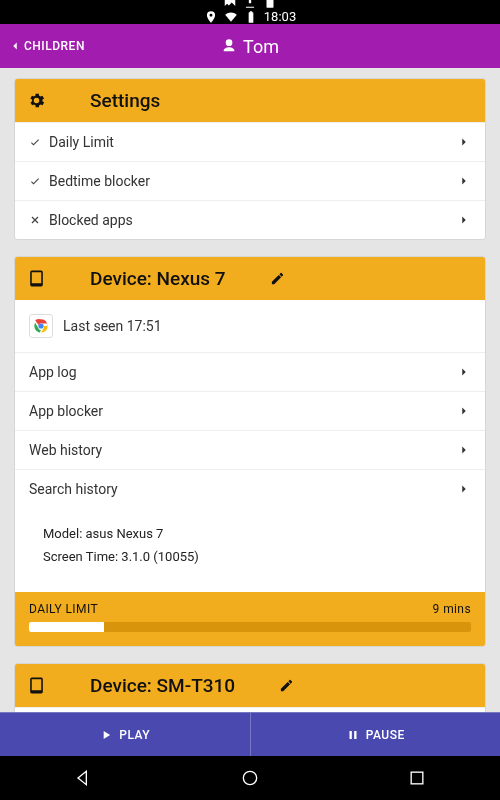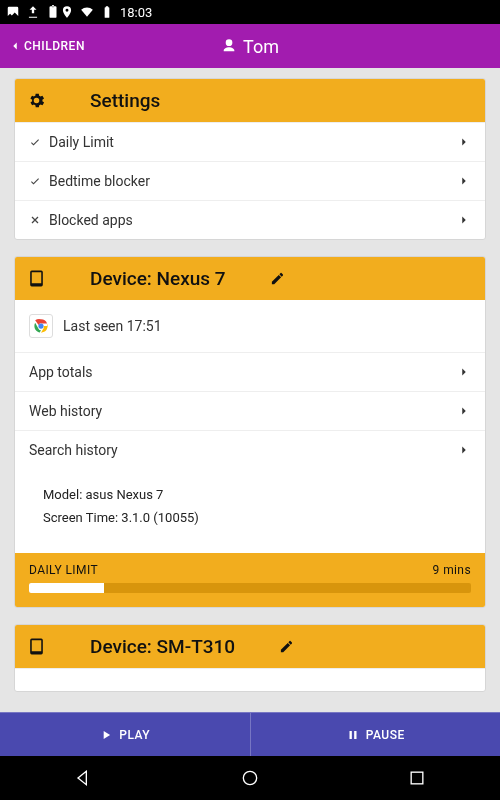--- a/index.html
+++ b/index.html
@@ -1,18 +1,18 @@
 <!DOCTYPE html>
 <html><head>
 <meta charset="utf-8">
 <style>
 * { margin: 0; padding: 0; box-sizing: border-box; font-family: Roboto, "Helvetica Neue", Arial, sans-serif; }
 body { width: 500px; height: 800px; background: #000; overflow: hidden; position: relative; }
 
-.statusbar { height: 24px; background: #000; color: #fff; display: flex; align-items: center; justify-content: flex-start; padding: 0 6px; font-size: 13px; }
+.statusbar { height: 24px; background: #000; color: #fff; display: flex; align-items: center; justify-content: flex-end; padding: 0 6px; font-size: 13px; flex-direction: column; }
 .statusbar .left, .statusbar .right { display: flex; align-items: center; gap: 6px; }
 .statusbar svg { width: 14px; height: 14px; fill: #fff; }
 
 .appbar { height: 44px; background: #a21caf; color: #fff; display: flex; align-items: center; padding: 0 8px; position: relative; }
 .appbar .back { display: flex; align-items: center; font-size: 12px; letter-spacing: 0.5px; font-weight: 500; }
 .appbar .back svg { width: 14px; height: 14px; fill: #fff; margin-right: 2px; }
 .appbar .title { position: absolute; left: 50%; transform: translateX(-50%); display: flex; align-items: center; font-size: 18px; font-weight: 400; }
 .appbar .title svg { width: 16px; height: 16px; fill: #fff; margin-right: 6px; }
 
 .content { height: 676px; background: #e5e5e5; overflow-y: auto; padding: 10px 14px 16px; }
@@ -141,21 +141,27 @@
       <svg class="chrome-icon" viewBox="0 0 48 48">
           <circle cx="24" cy="24" r="22" fill="#fff"></circle>
           <path fill="#EA4335" d="M24 8a16 16 0 0 1 14.7 9.7H24a6.3 6.3 0 0 0-5.9 4L10 10.4A16 16 0 0 1 24 8z"></path>
           <path fill="#4285F4" d="M24 17.7a6.3 6.3 0 1 1-6.3 6.3 6.3 6.3 0 0 1 6.3-6.3z"></path>
           <path fill="#34A853" d="M24 40a16 16 0 0 1-14-23.6l8 13.9a6.3 6.3 0 0 0 6 3.7l-3.2 5.8A16 16 0 0 0 24 40z"></path>
           <path fill="#FBBC05" d="M38.7 17.7A16 16 0 0 1 24 40l5.9-10.2a6.3 6.3 0 0 0 .4-6h8.4z"></path>
         </svg>
       <span>Last seen 17:51</span>
     </div>
     <div class="row">
-      <span>App totals</span>
+      <span>App log</span>
+      <svg class="chev" viewBox="0 0 24 24">
+          <path d="M9 6l6 6-6 6V6z"></path>
+        </svg>
+    </div>
+    <div class="row">
+      <span>App blocker</span>
       <svg class="chev" viewBox="0 0 24 24">
           <path d="M9 6l6 6-6 6V6z"></path>
         </svg>
     </div>
     <div class="row">
       <span>Web history</span>
       <svg class="chev" viewBox="0 0 24 24">
           <path d="M9 6l6 6-6 6V6z"></path>
         </svg>
     </div>

